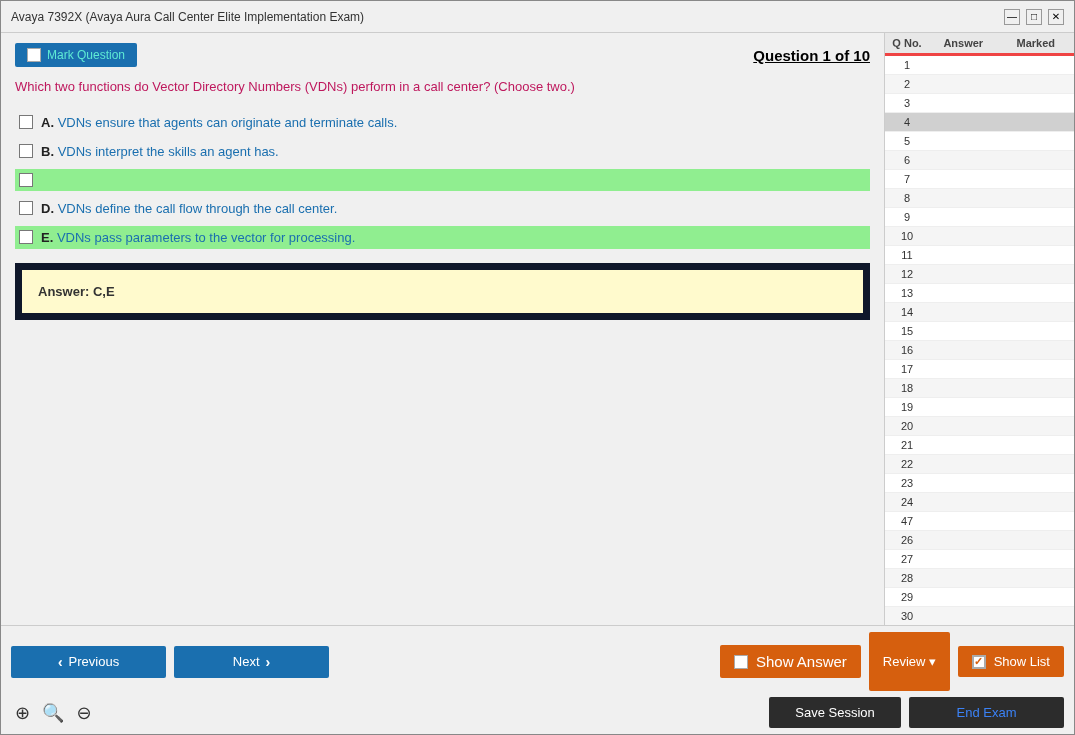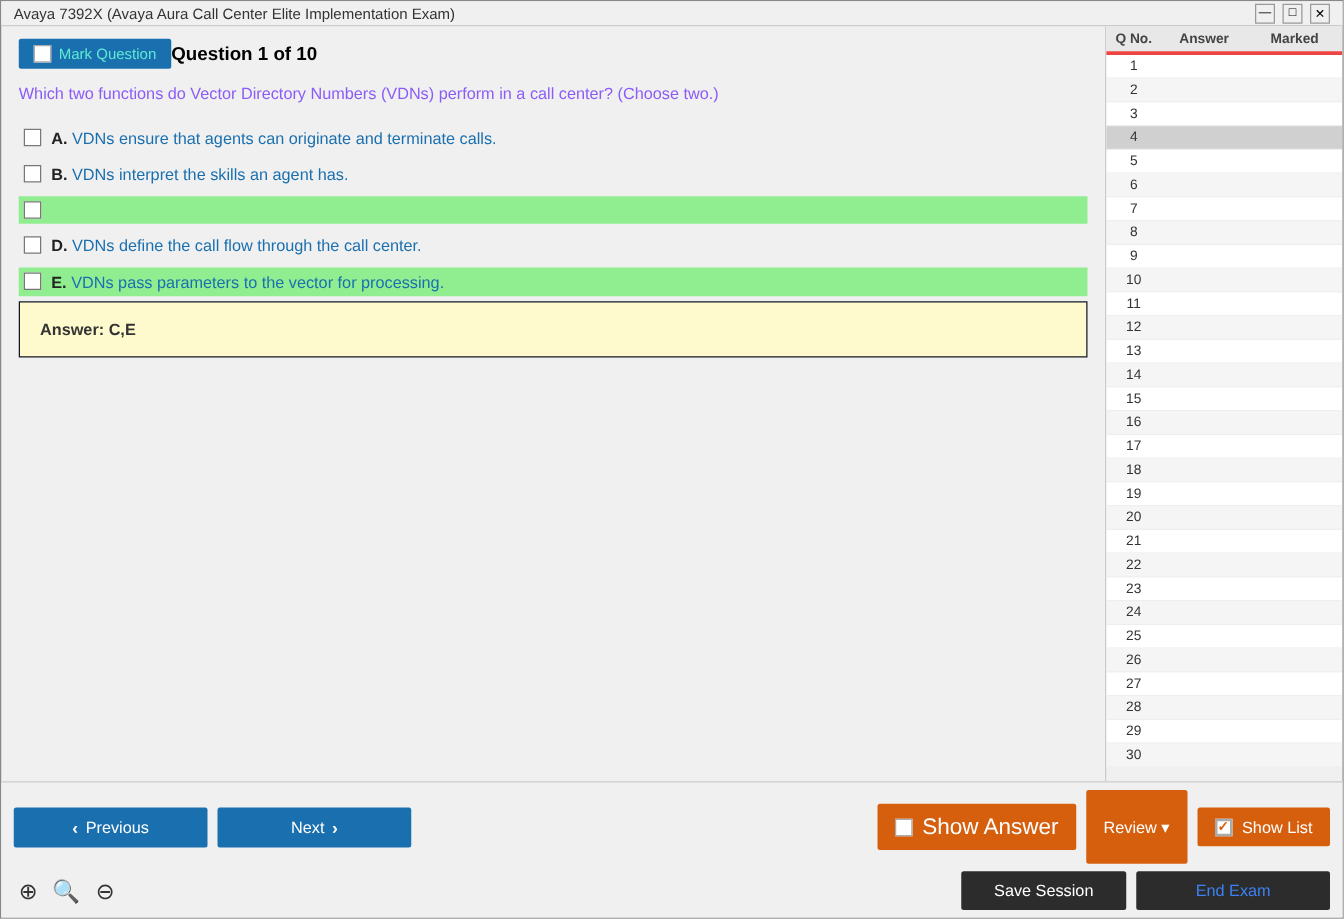--- a/index.html
+++ b/index.html
@@ -19,21 +19,21 @@
       display: flex;
       flex-direction: column;
     }
     .title-bar {
       background: #f0f0f0;
       border-bottom: 1px solid #ccc;
       padding: 6px 10px;
       display: flex;
       align-items: center;
       justify-content: space-between;
-      height: 20px;
+      height: 32px;
     }
     .title-bar-text {
       font-size: 12px;
       color: #333;
     }
     .title-bar-controls {
       display: flex;
       gap: 6px;
     }
     .title-btn {
@@ -78,35 +78,36 @@
     }
     .mark-question-btn .checkbox-icon {
       width: 14px;
       height: 14px;
       background: white;
       border: 1px solid #aaa;
       display: inline-block;
     }
     .question-title {
       flex: 1;
-      text-align: left;
+      text-align: right;
       font-weight: bold;
       font-size: 15px;
+      text-decoration: underline;
     }
     .question-text {
       font-size: 13px;
       margin-bottom: 14px;
       line-height: 1.5;
-      color: #8b5cf6;
+      color: #be185d;
     }
     .options-list {
       display: flex;
       flex-direction: column;
       gap: 6px;
-      margin-bottom: 4px;
+      margin-bottom: 14px;
     }
     .option-row {
       display: flex;
       align-items: center;
       gap: 8px;
       padding: 4px 4px;
     }
     .option-row.highlighted {
       background: #90ee90;
     }
@@ -122,21 +123,21 @@
       color: #222;
     }
     .option-text .label {
       font-weight: bold;
     }
     .option-text .colored {
       color: #1a6faf;
     }
     .answer-box {
       background: #fffacd;
-      border: 1px solid #0f172a;
+      border: 7px solid #0f172a;
       padding: 14px 16px;
       font-size: 13px;
       font-weight: bold;
       color: #333;
       margin-bottom: 10px;
     }
     .right-panel {
       width: 190px;
       border-left: 1px solid #ccc;
       display: flex;
@@ -209,21 +210,21 @@
       border-radius: 2px;
     }
     .spacer {
       flex: 1;
     }
     .show-answer-btn {
       background: #d65f0e;
       color: white;
       border: none;
       padding: 8px 14px;
-      font-size: 18px;
+      font-size: 15px;
       cursor: pointer;
       display: flex;
       align-items: center;
       gap: 8px;
       border-radius: 2px;
     }
     .show-answer-checkbox {
       width: 14px;
       height: 14px;
       background: white;
@@ -501,21 +502,21 @@
             <span>23</span>
             <span></span>
             <span></span>
           </div>
           <div class="q-row">
             <span>24</span>
             <span></span>
             <span></span>
           </div>
           <div class="q-row">
-            <span>25</span>
+            <span>47</span>
             <span></span>
             <span></span>
           </div>
           <div class="q-row">
             <span>26</span>
             <span></span>
             <span></span>
           </div>
           <div class="q-row">
             <span>27</span>

